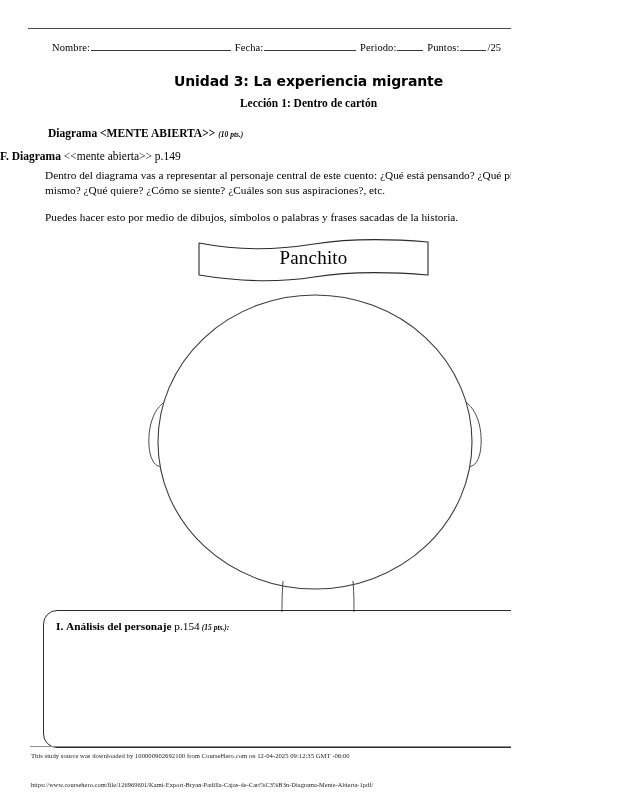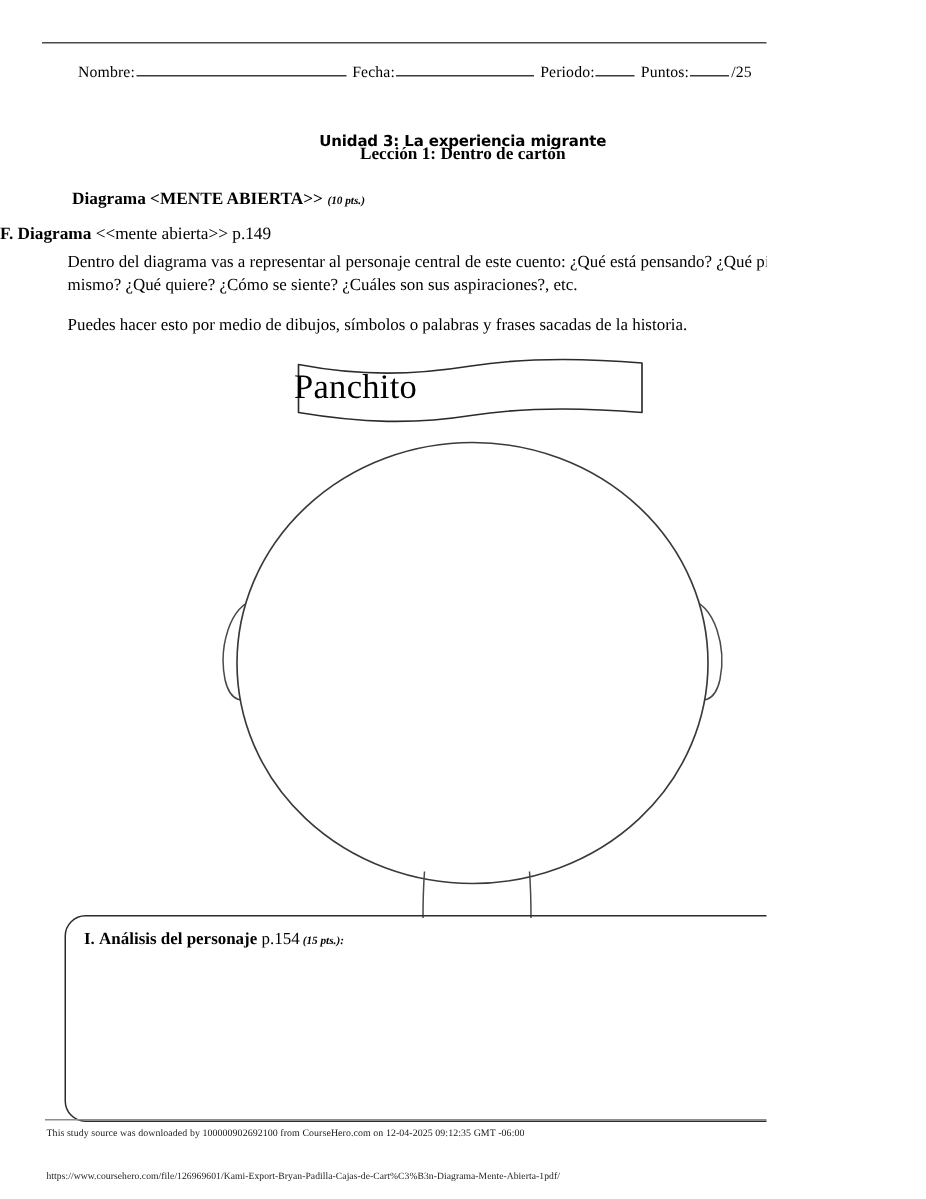--- a/index.html
+++ b/index.html
@@ -51,26 +51,26 @@
   }
   .rule-name  { width: 140px; }
   .rule-date  { width: 92px; }
   .rule-per   { width: 26px; }
   .rule-pts   { width: 26px; }
 
   
   .unit-title {
     position: absolute;
     left: 0;
-    top: 89px;
+    top: 73px;
     width: 617px;
     text-align: center;
     font-family: "DejaVu Sans", "Liberation Sans", sans-serif;
     font-weight: bold;
-    font-size: 10px;
+    font-size: 14px;
     letter-spacing: -0.1px;
   }
   .lesson-title {
     position: absolute;
     left: 0;
     top: 97px;
     width: 617px;
     text-align: center;
     font-weight: bold;
     font-size: 11.5px;
@@ -120,21 +120,22 @@
     top: 237px;
     width: 235px;
     height: 45px;
   }
   .banner svg { display: block; }
   .banner-text {
     position: absolute;
     left: 0;
     top: 7px;
     width: 235px;
-    font-size: 23px;
+    text-align: center;
+    font-size: 19px;
     line-height: 28px;
     letter-spacing: 0.2px;
   }
 
   
   .head-diagram {
     position: absolute;
     left: 130px;
     top: 285px;
     width: 370px;

